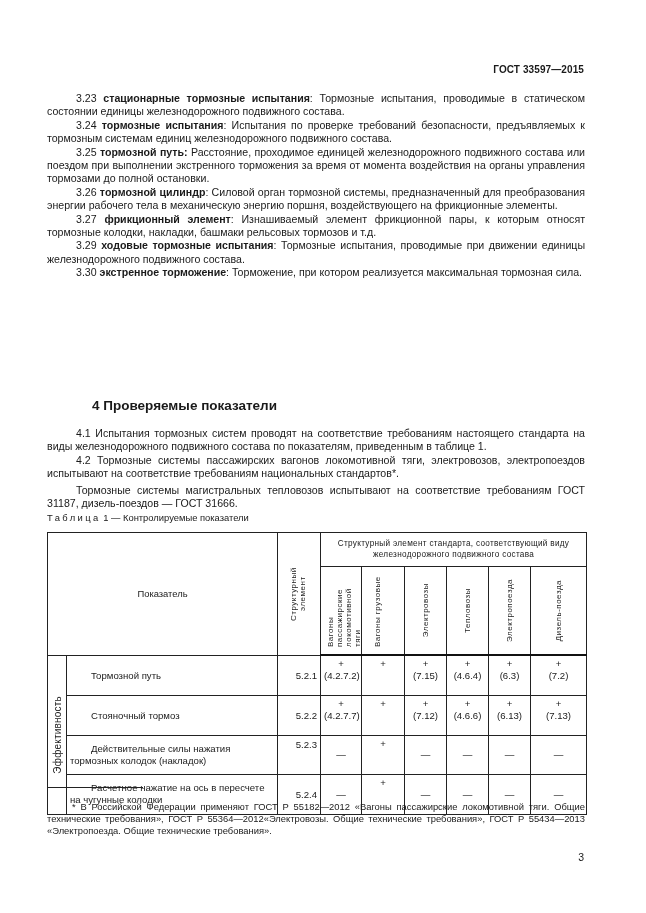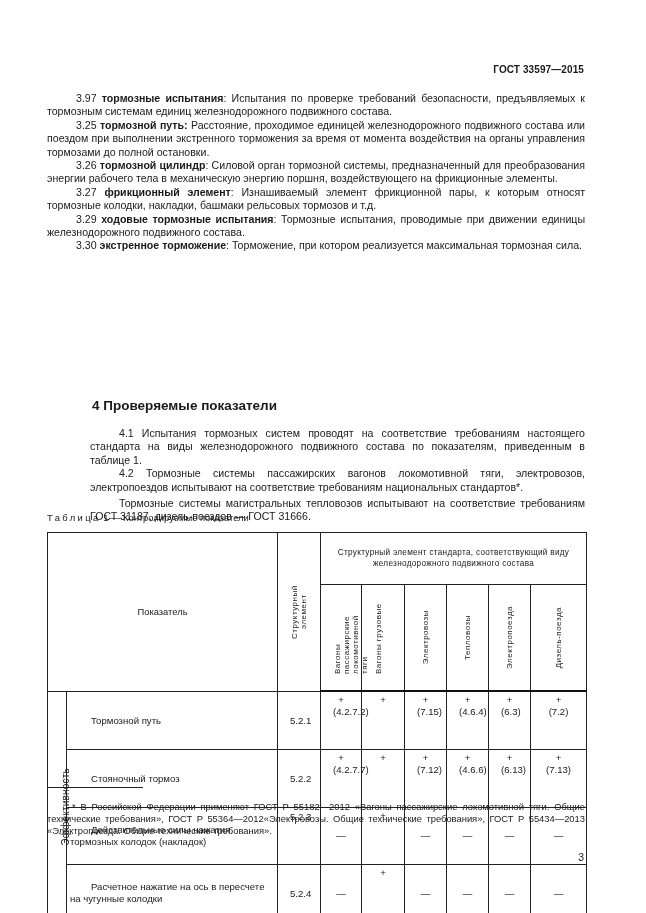--- a/index.html
+++ b/index.html
@@ -19,33 +19,33 @@
   .para { text-indent: 29px; margin: 0; }
   .para b { font-weight: bold; }
   .section-title {
     position: absolute; left: 92px; top: 398px;
     font-size: 13.5px; font-weight: bold;
   }
   .body2 {
     position: absolute; left: 47px; width: 538px; top: 427px;
     font-size: 10.6px; line-height: 13.4px; text-align: justify;
   }
-  .body2 .para { margin-bottom: 0; margin-left: 43px; }
+  .body2 .para { margin-bottom: 0; }
   .body2 .gap { height: 3px; }
   .table-caption {
     position: absolute; left: 47px; top: 512px; font-size: 9.4px;
   }
   .table-caption .spaced { letter-spacing: 2.4px; margin-top: 7px; }
 
   table.t1 {
     position: absolute; left: 47px; top: 532px; width: 539px;
     border-collapse: collapse; font-size: 9.4px; table-layout: fixed;
   }
   table.t1 td, table.t1 th {
-    border: 1px solid #222; padding: 12px; font-weight: normal; vertical-align: middle;
+    border: 1px solid #222; padding: 3px; font-weight: normal; vertical-align: middle;
   }
   .th-main { height: 109px; text-align: center; }
   .th-group { height: 27px; text-align: center; font-size: 8.2px; line-height: 10.5px; letter-spacing: 0.3px; }
   .th-sub { height: 81px; }
   .vert {
     writing-mode: vertical-rl; transform: rotate(180deg);
     margin: 0 auto; font-size: 8px; line-height: 9px; letter-spacing: 0.5px;
     text-align: left; white-space: nowrap;
   }
   .vert-center { text-align: center; }
@@ -80,21 +80,22 @@
   }
 </style>
 </head>
 <body>
 
 <div class="page">
 
   <div class="header-code">ГОСТ 33597—2015</div>
 
   <div class="body-text">
-    <p class="para"><span>3.97</span>  <b>тормозные испытания</b><span>: Испытания по проверке требований безопасности, предъявляемых к тормозным системам единиц железнодорожного подвижного состава.</span></p>
+    <p class="para"><span>3.23</span> <b>стационарные тормозные испытания</b><span>: Тормозные испытания, проводимые в статическом состоянии единицы железнодорожного подвижного состава.</span></p>
+    <p class="para"><span>3.24</span>  <b>тормозные испытания</b><span>: Испытания по проверке требований безопасности, предъявляемых к тормозным системам единиц железнодорожного подвижного состава.</span></p>
     <p class="para"><span>3.25</span> <b>тормозной путь:</b><span> Расстояние, проходимое единицей железнодорожного подвижного состава или поездом при выполнении экстренного торможения за время от момента воздействия на органы управления тормозами до полной остановки.</span></p>
     <p class="para"><span>3.26</span> <b>тормозной цилиндр</b><span>: Силовой орган тормозной системы, предназначенный для преобразования энергии рабочего тела в механическую энергию поршня, воздействующего на фрикционные элементы.</span></p>
     <p class="para"><span>3.27</span> <b>фрикционный элемент</b><span>: Изнашиваемый элемент фрикционной пары, к которым относят тормозные колодки, накладки, башмаки рельсовых тормозов и т.д.</span></p>
     <p class="para"><span>3.29</span> <b>ходовые тормозные испытания</b><span>: Тормозные испытания, проводимые при движении единицы железнодорожного подвижного состава.</span></p>
     <p class="para"><span>3.30</span> <b>экстренное торможение</b><span>: Торможение, при котором реализуется максимальная тормозная сила.</span></p>
   </div>
 
   <div class="section-title">4  Проверяемые показатели</div>
 
   <div class="body2">

